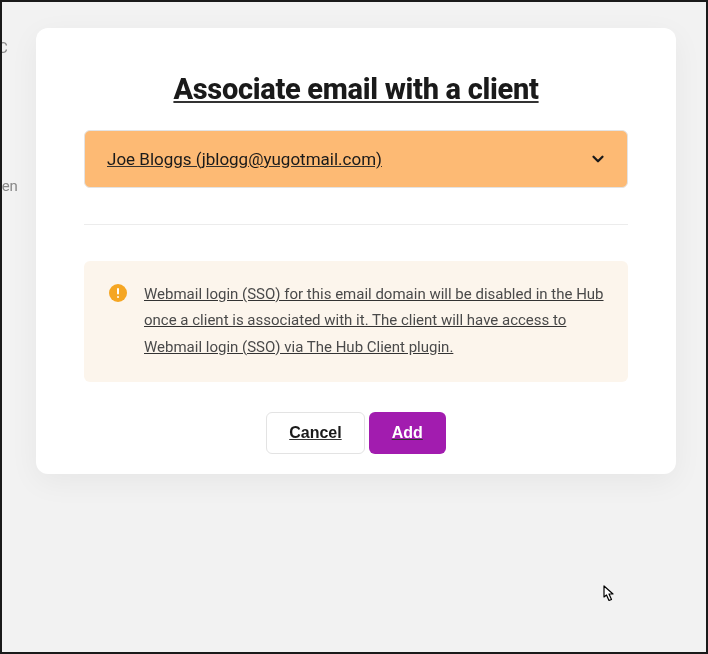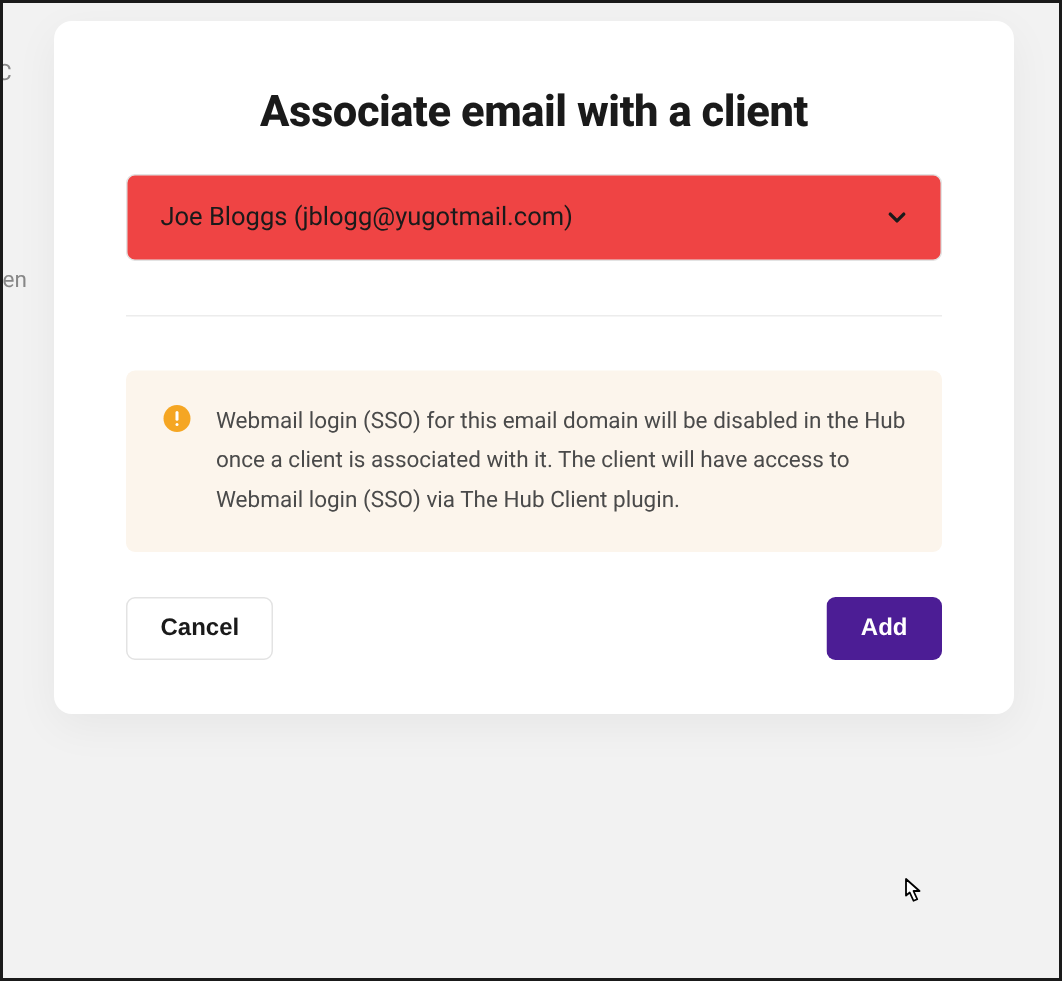--- a/index.html
+++ b/index.html
@@ -24,26 +24,27 @@
     pointer-events: none; user-select: none;
   }
   .bg-text-left-2 {
     position: absolute;
     left: -4px; top: 175px;
     color: #888; font-size: 15px;
     pointer-events: none; user-select: none;
   }
   .modal {
     position: absolute;
-    left: 34px; top: 12px;
+    left: 34px; top: 26px;
     width: 640px;
     background: #ffffff;
     border-radius: 12px;
     box-shadow: 0 8px 30px rgba(0,0,0,0.05);
-    padding: 44px 48px 36px 48px;
+    padding: 44px 48px 20px 48px;
+    text-decoration: underline;
   }
   .modal-title {
     font-size: 29px;
     font-weight: 800;
     color: #1a1a1a;
     text-align: center;
     margin: 0 0 24px 0;
     letter-spacing: -0.3px;
   }
   .modal-subtitle {
@@ -56,21 +57,21 @@
   }
   .select-row {
     position: relative;
     width: 100%;
     border: 1px solid #e3e3e3;
     border-radius: 6px;
     padding: 18px 50px 18px 22px;
     font-size: 17px;
     color: #1a1a1a;
     cursor: pointer;
-    background: #ef4444;
+    background: #fdba74;
   }
   .select-row .chevron {
     position: absolute;
     right: 20px; top: 50%;
     transform: translateY(-50%);
     width: 18px; height: 18px;
   }
   .divider {
     border: 0; border-top: 1px solid #ececec;
     margin: 36px 0 36px 0;
@@ -89,40 +90,40 @@
     width: 20px; height: 20px;
     margin-top: 2px;
   }
   .notice-text {
     font-size: 15px;
     line-height: 1.75;
     color: #4a4a4a;
   }
   .button-row {
     display: flex;
-    justify-content: space-between;
+    justify-content: center;
     gap: 4px;
     margin-top: 30px;
   }
   .btn {
     font-size: 16px;
     font-weight: 700;
     border-radius: 6px;
     padding: 12px 22px;
     cursor: pointer;
     border: 1px solid transparent;
     line-height: 1;
   }
   .btn-secondary {
     background: #ffffff;
     color: #1a1a1a;
     border-color: #e3e3e3;
   }
   .btn-primary {
-    background: #4c1d95;
+    background: #a21caf;
     color: #ffffff;
   }
   .cursor-pointer-icon {
     position: absolute;
     left: 596px; top: 582px;
     width: 20px; height: 22px;
     pointer-events: none;
   }
 </style>
 </head>

